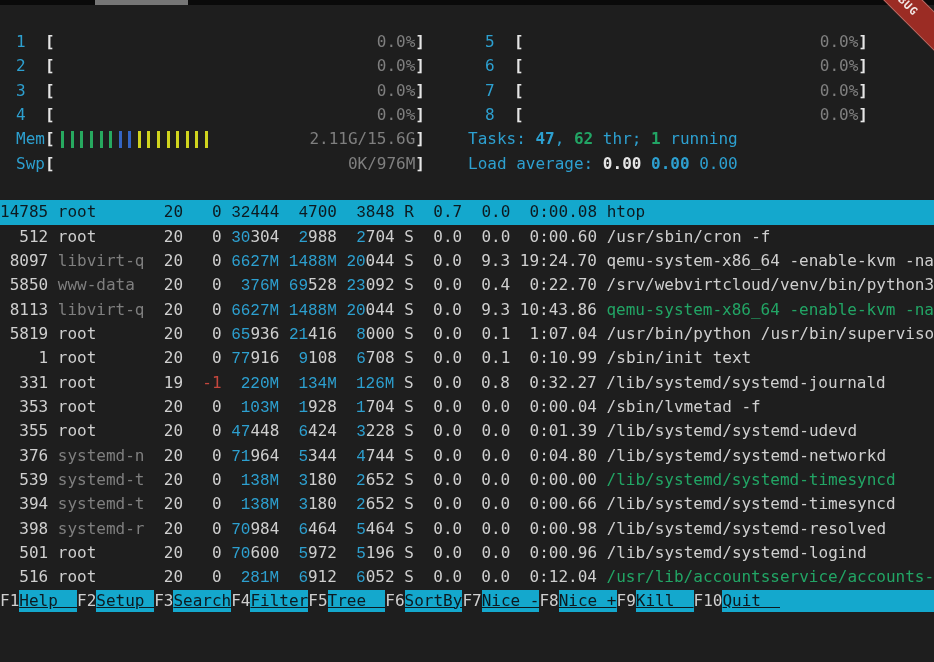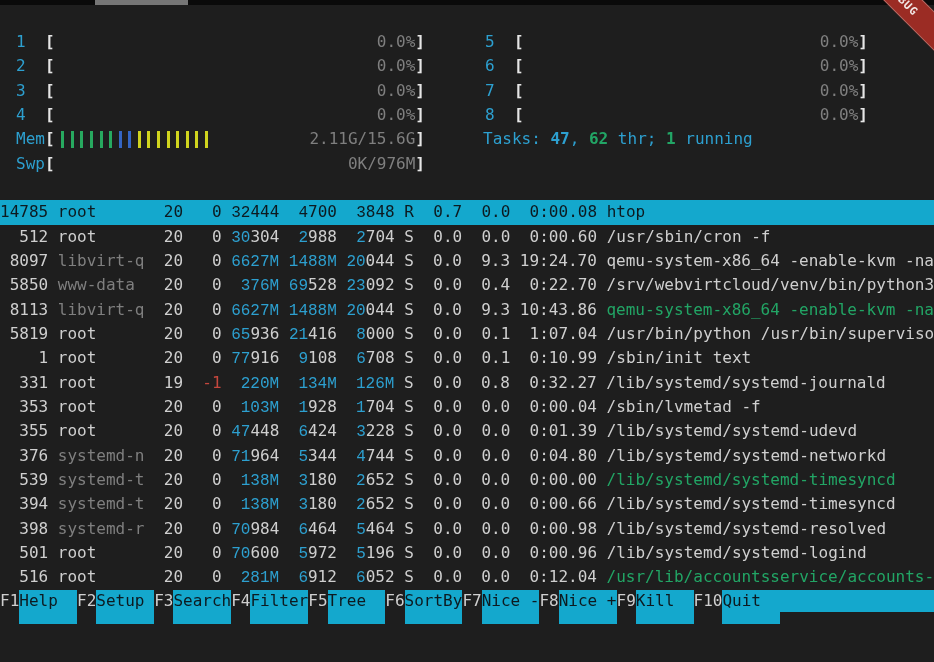--- a/index.html
+++ b/index.html
@@ -9,21 +9,21 @@
     font-family:"DejaVu Sans Mono","Liberation Mono",monospace;
     font-size:16px;color:var(--fg);
   }
   .topstrip{position:absolute;top:0;left:0;width:934px;height:5px;background:var(--strip_black);}
   .tabfrag{position:absolute;top:0;left:95px;width:93px;height:5px;background:var(--tab_gray);}
   .term{position:absolute;top:5px;left:0;width:934px;}
   .pad-top{height:25px;}
   .line{height:24.333px;line-height:24.333px;white-space:pre;position:relative;}
   .mleft{position:absolute;left:16px;top:0;width:409px;display:flex;height:24.333px;line-height:24.333px;}
   .mright{position:absolute;left:485px;top:0;width:383px;display:flex;height:24.333px;line-height:24.333px;}
-  .mtext{position:absolute;left:483px;top:0;white-space:pre;height:24.333px;line-height:24.333px;}
+  .mtext{position:absolute;left:468px;top:0;white-space:pre;height:24.333px;line-height:24.333px;}
   .mlabel{color:var(--cyan_text);white-space:pre;}
   .bracket{color:var(--white_bold);font-weight:bold;}
   .mfill{flex:1;display:flex;align-items:center;overflow:hidden;}
   .mval{color:var(--dim);white-space:pre;}
   .bar{display:inline-block;width:3px;height:17px;margin-left:6.6px;}
   .bar-green{background:var(--bar_green);}
   .bar-blue{background:var(--bar_blue);}
   .bar-yellow{background:var(--bar_yellow);}
   .cy{color:var(--cyan_text);}
   .cyb{color:var(--cyan_text);font-weight:bold;}
@@ -36,21 +36,21 @@
   .sel{background:var(--cyan_bg);}
   .sel span{color:var(--sel_text) !important;}
   .c-fg{color:var(--fg);}
   .c-dim{color:var(--dim);}
   .c-cyan{color:var(--cyan_text);font-family:Liberation Mono, monospace;}
   .c-green{color:var(--green_text);}
   .c-red{color:var(--red_text);}
   .fnbar{height:24.333px;display:flex;white-space:pre;background:var(--bg);}
   .fitem{display:flex;}
   .fk{color:var(--fg);height:22px;line-height:22px;display:inline-block;}
-  .fl{color:var(--sel_text);background:var(--cyan_bg);height:34px;line-height:22px;display:inline-block;}
+  .fl{color:var(--sel_text);background:var(--cyan_bg);height:22px;line-height:22px;display:inline-block;text-decoration:underline;}
   .ffill{flex:1;background:var(--cyan_bg);height:22px;}
   .ribbon{
     position:absolute;top:-14px;right:-34px;width:130px;height:26px;z-index:9;
     background:var(--ribbon_red);transform:rotate(45deg);
     display:flex;align-items:center;justify-content:center;
     border-top:1px solid rgba(255,255,255,.30);border-bottom:1px solid rgba(255,255,255,.30);
     font-size:11px;font-weight:bold;color:#f2e7e5;letter-spacing:1px;
   }
 </style>
 </head>
@@ -82,20 +82,21 @@
       <div class="mright"><span class="mlabel">8</span><span class="mlabel">  </span><span class="bracket">[</span><span class="mfill"></span><span class="mval">0.0%</span><span class="bracket">]</span></div>
     </div>
 
     <div class="line">
       <div class="mleft"><span class="mlabel">Mem</span><span class="bracket">[</span><span class="mfill" id="mem-bars"><span class="bar bar-green"></span><span class="bar bar-green"></span><span class="bar bar-green"></span><span class="bar bar-green"></span><span class="bar bar-green"></span><span class="bar bar-green"></span><span class="bar bar-blue"></span><span class="bar bar-blue"></span><span class="bar bar-yellow"></span><span class="bar bar-yellow"></span><span class="bar bar-yellow"></span><span class="bar bar-yellow"></span><span class="bar bar-yellow"></span><span class="bar bar-yellow"></span><span class="bar bar-yellow"></span><span class="bar bar-yellow"></span></span><span class="mval">2.11G/15.6G</span><span class="bracket">]</span></div>
       <div class="mtext"><span class="cy">Tasks: </span><span class="cyb">47</span><span class="cy">, </span><span class="gnb">62</span><span class="cy"> thr; </span><span class="gnb">1</span><span class="cy"> running</span></div>
     </div>
 
     <div class="line">
       <div class="mleft"><span class="mlabel">Swp</span><span class="bracket">[</span><span class="mfill"></span><span class="mval">0K/976M</span><span class="bracket">]</span></div>
+      <div class="mtext"><span class="cy">Load average: </span><span class="whb">0.00 </span><span class="cyb">0.00 </span><span class="cy">0.00</span></div>
     </div>
 
 
     <div class="line"></div>
 
     <div id="rows">
         <div class="prow sel"><span class="c-fg">14785</span><span class="c-fg"> root     </span><span class="c-fg">  20</span><span class="c-fg">   0</span><span class="c-cyan"> 32</span><span class="c-fg">444</span><span class="c-cyan">  4</span><span class="c-fg">700</span><span class="c-cyan">  3</span><span class="c-fg">848</span><span class="c-fg"> R</span><span class="c-fg">  0.7</span><span class="c-fg">  0.0</span><span class="c-fg">  0:00.08</span><span class="c-fg"> htop</span></div>
         <div class="prow"><span class="c-fg">  512</span><span class="c-fg"> root     </span><span class="c-fg">  20</span><span class="c-fg">   0</span><span class="c-cyan"> 30</span><span class="c-fg">304</span><span class="c-cyan">  2</span><span class="c-fg">988</span><span class="c-cyan">  2</span><span class="c-fg">704</span><span class="c-fg"> S</span><span class="c-fg">  0.0</span><span class="c-fg">  0.0</span><span class="c-fg">  0:00.60</span><span class="c-fg"> /usr/sbin/cron -f</span></div>
         <div class="prow"><span class="c-fg"> 8097</span><span class="c-dim"> libvirt-q</span><span class="c-fg">  20</span><span class="c-fg">   0</span><span class="c-cyan"> 6627M</span><span class="c-cyan"> 1488M</span><span class="c-cyan"> 20</span><span class="c-fg">044</span><span class="c-fg"> S</span><span class="c-fg">  0.0</span><span class="c-fg">  9.3</span><span class="c-fg"> 19:24.70</span><span class="c-fg"> qemu-system-x86_64 -enable-kvm -na</span></div>
         <div class="prow"><span class="c-fg"> 5850</span><span class="c-dim"> www-data </span><span class="c-fg">  20</span><span class="c-fg">   0</span><span class="c-cyan">  376M</span><span class="c-cyan"> 69</span><span class="c-fg">528</span><span class="c-cyan"> 23</span><span class="c-fg">092</span><span class="c-fg"> S</span><span class="c-fg">  0.0</span><span class="c-fg">  0.4</span><span class="c-fg">  0:22.70</span><span class="c-fg"> /srv/webvirtcloud/venv/bin/python3</span></div>

